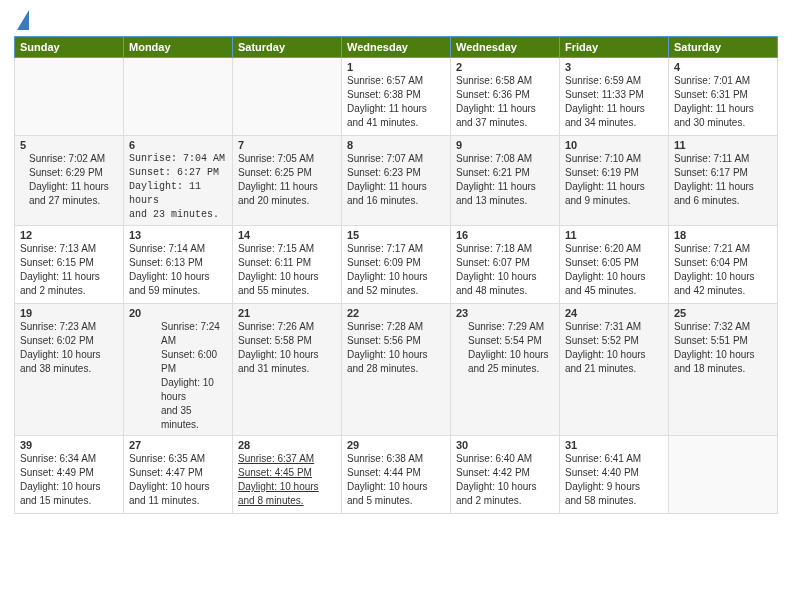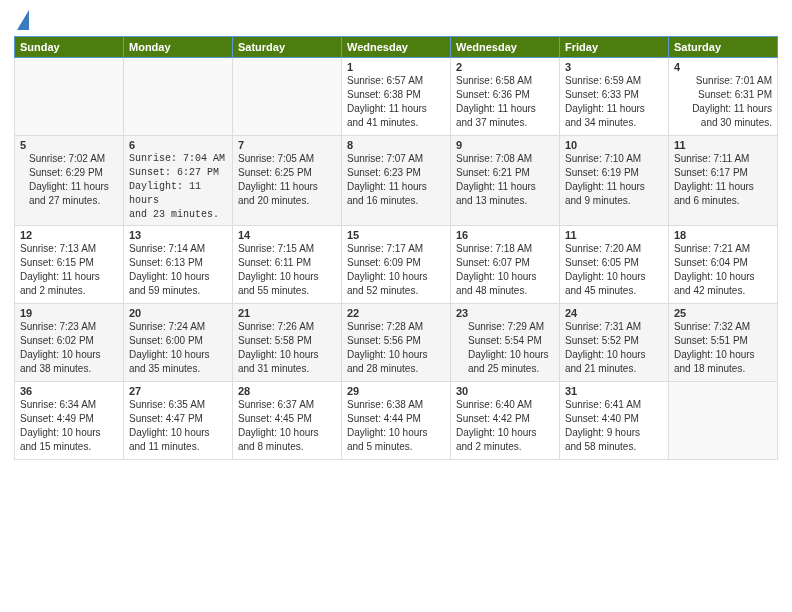--- a/index.html
+++ b/index.html
@@ -134,27 +134,27 @@
           <td>
             <span class="day-num">2</span>
             <div class="cell-content" style="white-space: pre-line;">Sunrise: 6:58 AM
 Sunset: 6:36 PM
 Daylight: 11 hours
 and 37 minutes.</div>
           </td>
           <td>
             <span class="day-num">3</span>
             <div class="cell-content" style="white-space: pre-line;">Sunrise: 6:59 AM
-Sunset: 6:33 PM
+Sunset: 11:33 PM
 Daylight: 11 hours
 and 34 minutes.</div>
           </td>
           <td>
             <span class="day-num">4</span>
-            <div class="cell-content" style="white-space: pre-line; text-align: right;">Sunrise: 7:01 AM
+            <div class="cell-content" style="white-space: pre-line;">Sunrise: 7:01 AM
 Sunset: 6:31 PM
 Daylight: 11 hours
 and 30 minutes.</div>
           </td>
         </tr>
         <tr>
           <td>
             <span class="day-num">5</span>
             <div class="cell-content" style="white-space: pre-line; margin-left: 9px;">Sunrise: 7:02 AM
 Sunset: 6:29 PM
@@ -235,21 +235,21 @@
           </td>
           <td>
             <span class="day-num">16</span>
             <div class="cell-content" style="white-space: pre-line;">Sunrise: 7:18 AM
 Sunset: 6:07 PM
 Daylight: 10 hours
 and 48 minutes.</div>
           </td>
           <td>
             <span class="day-num">11</span>
-            <div class="cell-content" style="white-space: pre-line;">Sunrise: 7:20 AM
+            <div class="cell-content" style="white-space: pre-line;">Sunrise: 6:20 AM
 Sunset: 6:05 PM
 Daylight: 10 hours
 and 45 minutes.</div>
           </td>
           <td>
             <span class="day-num">18</span>
             <div class="cell-content" style="white-space: pre-line;">Sunrise: 7:21 AM
 Sunset: 6:04 PM
 Daylight: 10 hours
 and 42 minutes.</div>
@@ -258,21 +258,21 @@
         <tr>
           <td>
             <span class="day-num">19</span>
             <div class="cell-content" style="white-space: pre-line;">Sunrise: 7:23 AM
 Sunset: 6:02 PM
 Daylight: 10 hours
 and 38 minutes.</div>
           </td>
           <td>
             <span class="day-num">20</span>
-            <div class="cell-content" style="white-space: pre-line;">Sunrise: 7:24 AM
+            <div class="cell-content" style="white-space: pre-line; margin-left: 32px;">Sunrise: 7:24 AM
 Sunset: 6:00 PM
 Daylight: 10 hours
 and 35 minutes.</div>
           </td>
           <td>
             <span class="day-num">21</span>
             <div class="cell-content" style="white-space: pre-line;">Sunrise: 7:26 AM
 Sunset: 5:58 PM
 Daylight: 10 hours
 and 31 minutes.</div>
@@ -301,36 +301,36 @@
           <td>
             <span class="day-num">25</span>
             <div class="cell-content" style="white-space: pre-line;">Sunrise: 7:32 AM
 Sunset: 5:51 PM
 Daylight: 10 hours
 and 18 minutes.</div>
           </td>
         </tr>
         <tr>
           <td>
-            <span class="day-num">36</span>
+            <span class="day-num">39</span>
             <div class="cell-content" style="white-space: pre-line;">Sunrise: 6:34 AM
 Sunset: 4:49 PM
 Daylight: 10 hours
 and 15 minutes.</div>
           </td>
           <td>
             <span class="day-num">27</span>
             <div class="cell-content" style="white-space: pre-line;">Sunrise: 6:35 AM
 Sunset: 4:47 PM
 Daylight: 10 hours
 and 11 minutes.</div>
           </td>
           <td>
             <span class="day-num">28</span>
-            <div class="cell-content" style="white-space: pre-line;">Sunrise: 6:37 AM
+            <div class="cell-content" style="white-space: pre-line; text-decoration: underline;">Sunrise: 6:37 AM
 Sunset: 4:45 PM
 Daylight: 10 hours
 and 8 minutes.</div>
           </td>
           <td>
             <span class="day-num">29</span>
             <div class="cell-content" style="white-space: pre-line;">Sunrise: 6:38 AM
 Sunset: 4:44 PM
 Daylight: 10 hours
 and 5 minutes.</div>

